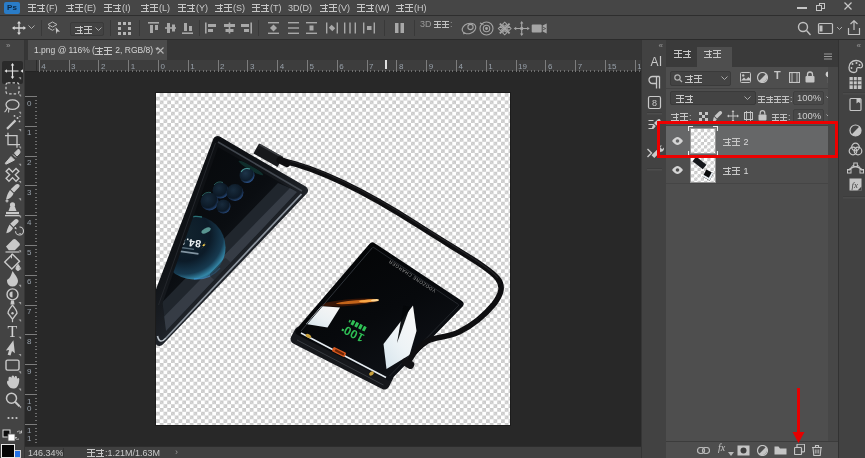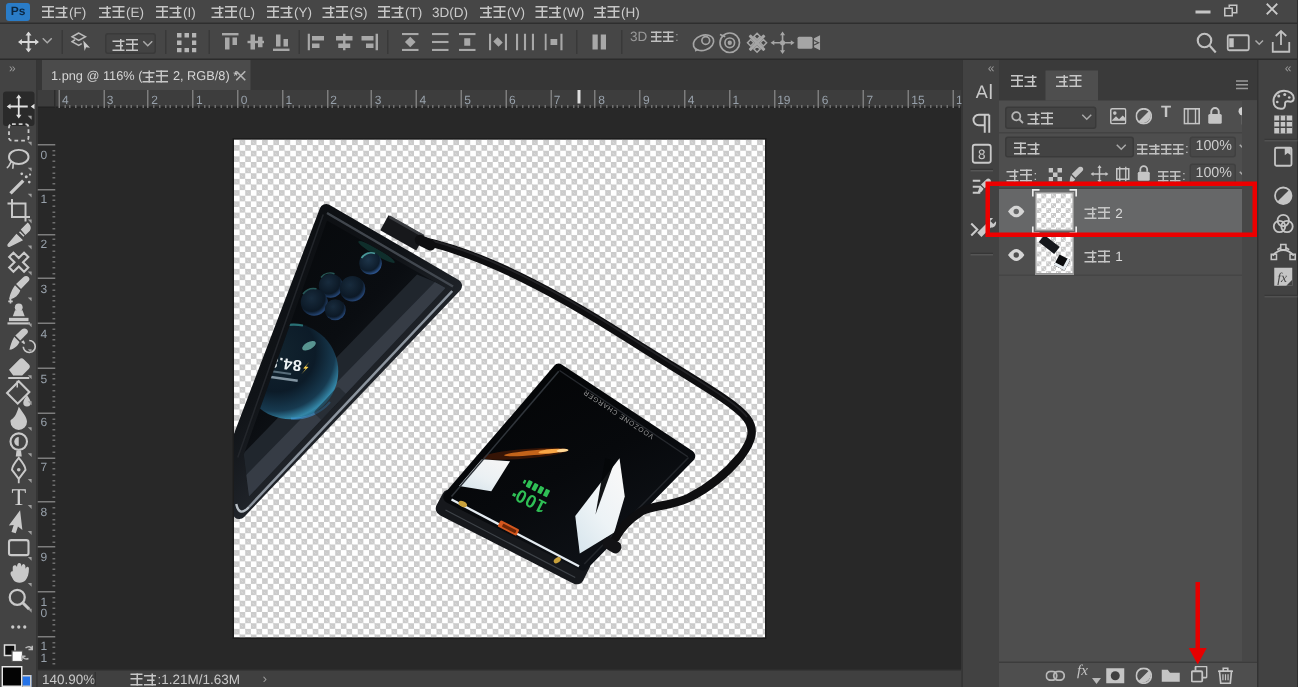--- a/index.html
+++ b/index.html
@@ -110,21 +110,21 @@
 
 <div class="abs rcorner"></div>
 <div class="abs hruler" id="hruler"></div>
 <div class="abs vruler" id="vruler"></div>
 
 <div class="abs canvas">
 <div class="img" id="imgbox"></div>
 </div>
 
 <div class="abs statusbar">
-<span style="position:absolute;left:3px;top:1px">140.90%</span>
+<span style="position:absolute;left:3px;top:1px">146.34%</span>
 <div class="abs" style="left:38px;top:1px;width:1px;height:9px;background:#333"></div>
 <span style="position:absolute;left:62px;top:1px"><i class="cj"></i><i class="cj v2"></i>:1.21M/1.63M</span>
 <span style="position:absolute;left:150px;top:0px;color:#999">›</span>
 </div>
 
 <div class="abs toolbar">
 <div style="position:absolute;left:6px;top:1px;color:#9a9a9a;font-size:8px;letter-spacing:1px">»</div>
 <div style="position:absolute;left:2px;top:21px;width:21px;height:23px;background:#2a2a2a;border-radius:2px"></div>
 <svg style="position:relative" width="25" height="418" viewBox="0 0 25 418">
 <defs>

